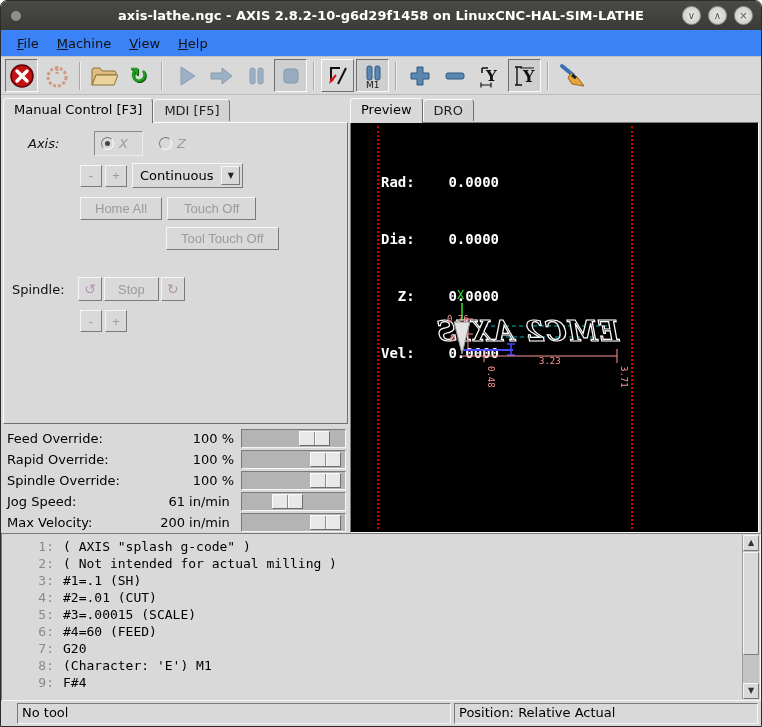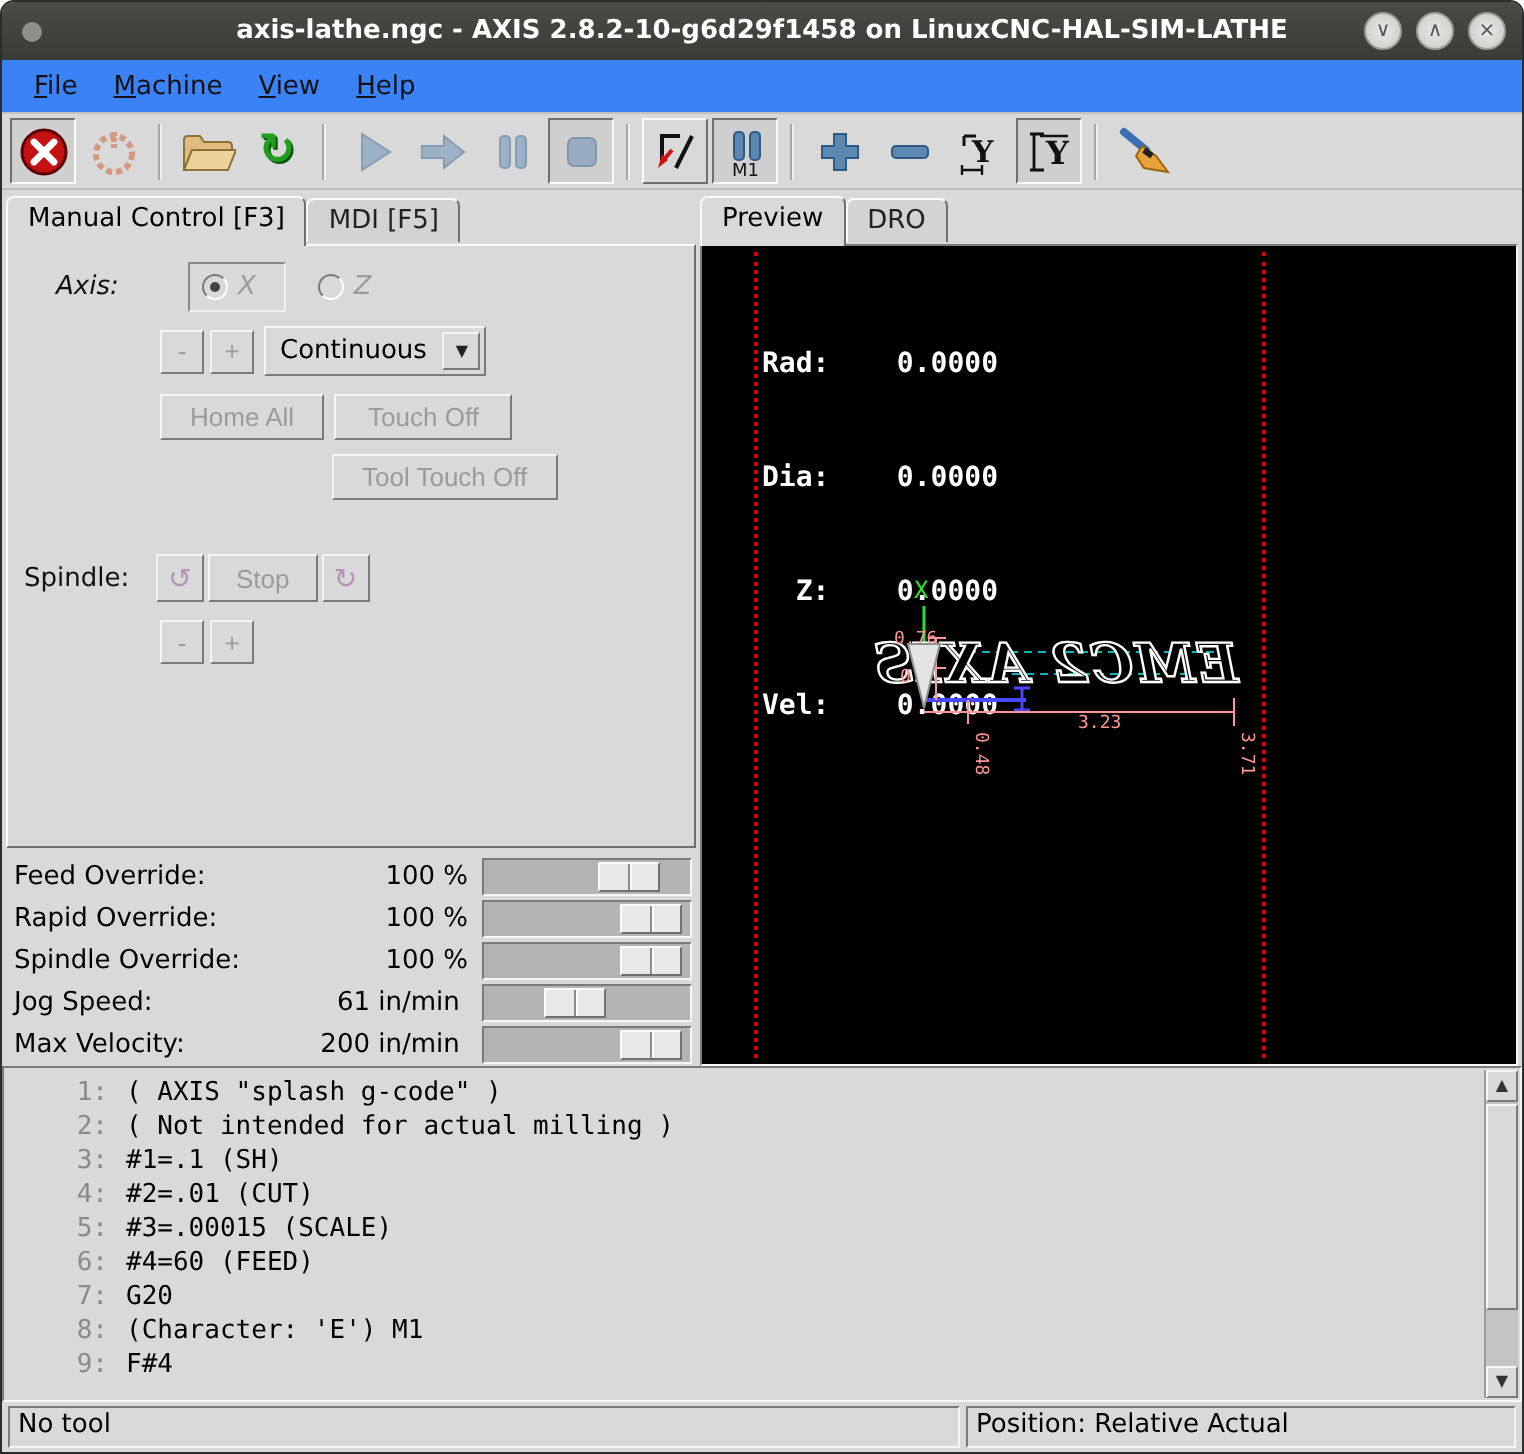--- a/index.html
+++ b/index.html
@@ -96,21 +96,21 @@
             line-height: 14px; color: #333; }
   .sb-down { position: absolute; bottom: 0; }
   .sb-thumb { position: absolute; top: 17px; left: 0; width: 100%; height: 103px; background: #d9d9d9;
               border: 1px solid; border-color: #f6f6f6 #7a7a7a #7a7a7a #f6f6f6; }
 
   
   .statusbar { height: 25px; flex: none; display: flex; align-items: center; gap: 3px; padding: 1px 3px; }
   .st-cell { height: 21px; border: 1px solid; border-color: #7a7a7a #f6f6f6 #f6f6f6 #7a7a7a;
              font-size: 13px; padding: 1px 4px; overflow: hidden; white-space: nowrap; }
   .st-estop { width: 115px; flex: none; }
-  .st-tool { width: 476px; flex: none; }
+  .st-tool { width: 434px; flex: none; margin-left: 13px; }
   .st-pos { flex: 1; }
 </style>
 </head>
 <body>
 
 <div class="window">
 
   <div class="titlebar">
     <div class="win-menu-dot"></div>
     <div class="title-text">axis-lathe.ngc - AXIS 2.8.2-10-g6d29f1458 on LinuxCNC-HAL-SIM-LATHE</div>

